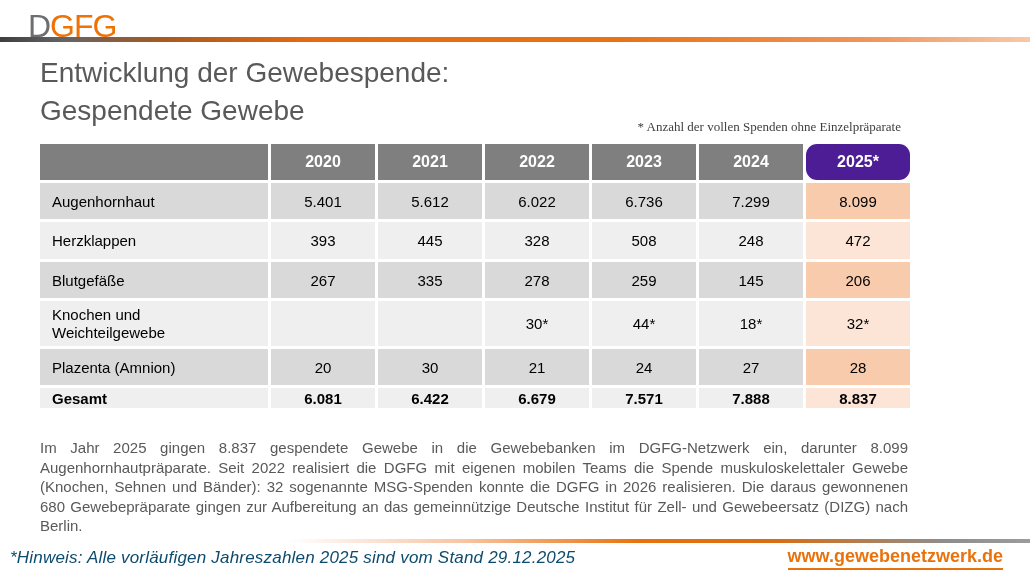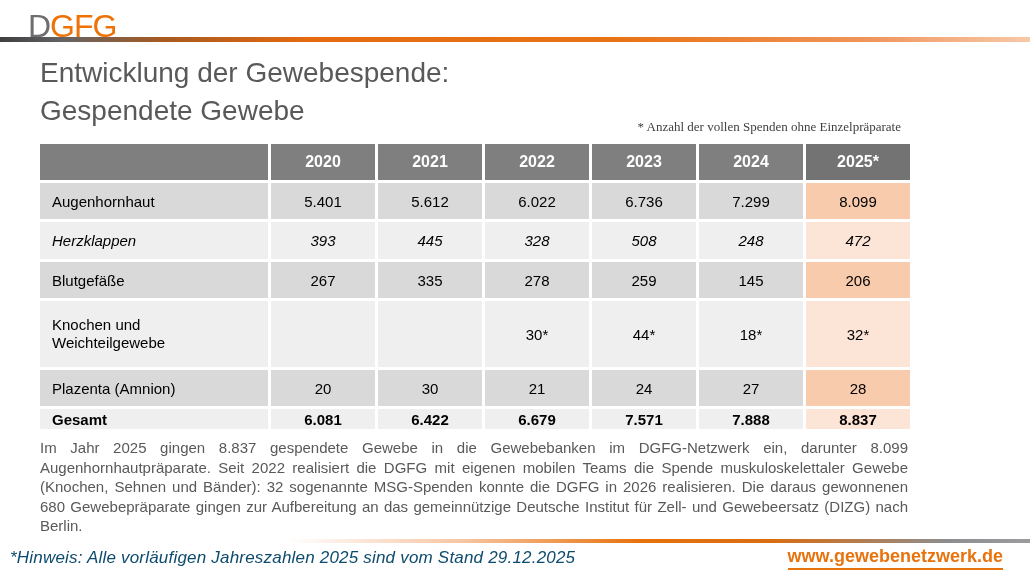--- a/index.html
+++ b/index.html
@@ -22,28 +22,28 @@
   .table-note { position:absolute; top:119px; right:129px; font-size:13px; color:#404040;font-family:Liberation Serif, serif; }
   
   table.data-table {
     position:absolute; top:141px; left:37px; width:876px;
     border-collapse:separate; border-spacing:3px 3px; table-layout:fixed;
   }
   col.col-label { width:228px; }
   col.col-year  { width:104px; }
   th,td { padding:0; margin:0; vertical-align:middle; }
   th.hdr { background:#7f7f7f; color:#ffffff; font-size:16px; font-weight:700; text-align:center; height:36px; }
-  th.hdr-2025 { background:#737373; }
+  th.hdr-2025 { background:#4c1d95;border-radius:11px; }
   td.lbl { text-align:left; padding-left:12px; font-size:15px; color:#000000; }
   td.val { text-align:center; font-size:15px; color:#000000; }
   tr.r-odd  td { background:#d9d9d9; }
   tr.r-even td { background:#efefef; }
   tr.r-odd  td.y25 { background:#f8cbad; }
   tr.r-even td.y25 { background:#fce4d6; }
-  tr.h36 { height:36px; } tr.h37 { height:37px;font-style:italic; } tr.h52 { height:66px; } tr.h34 { height:20px; }
+  tr.h36 { height:36px; } tr.h37 { height:37px; } tr.h52 { height:45px; } tr.h34 { height:20px; }
   tr.gesamt td { font-weight:700; }
   td .narrow { display:inline-block; max-width:150px; line-height:18px; }
   
   .body-text {
     position:absolute; top:438px; left:40px; width:868px;
     font-size:15px; line-height:19.5px; color:#595959; text-align:justify;
   }
   
   .footer-divider {
     position:absolute; top:539px; left:0; width:1030px; height:4px;

